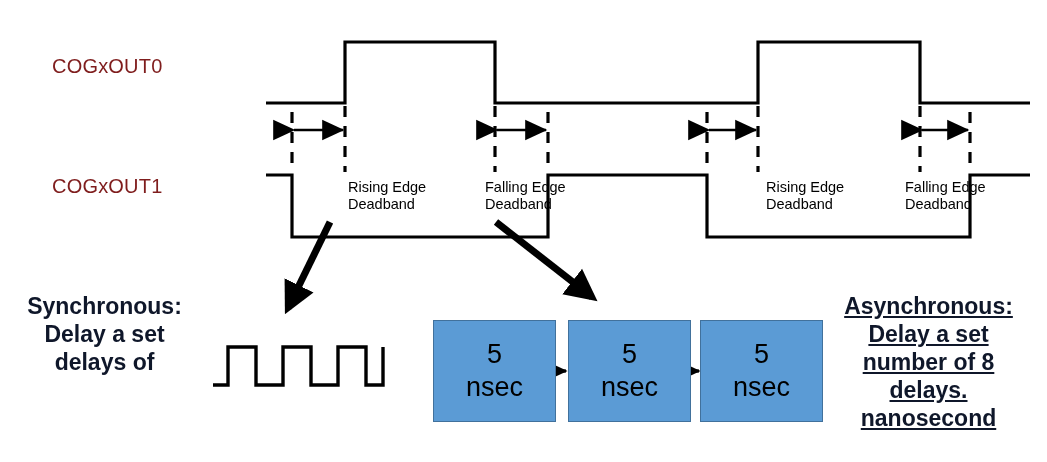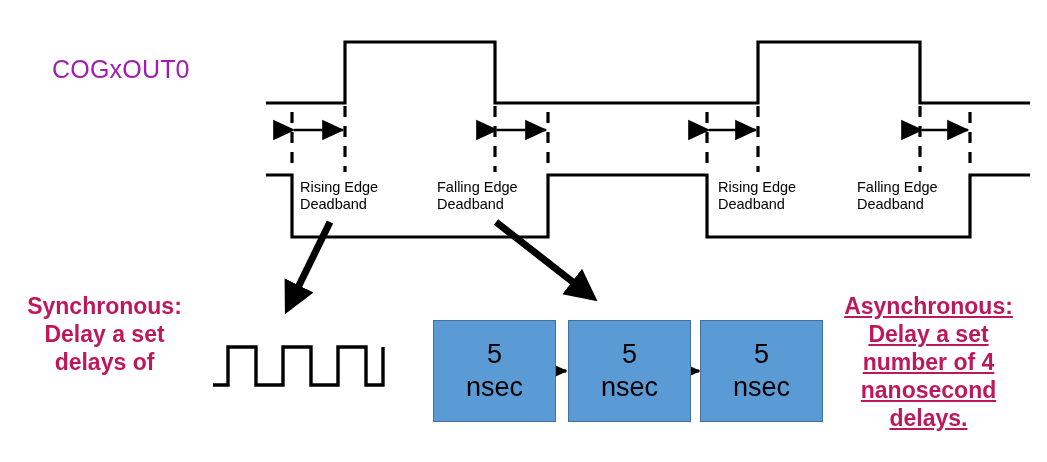--- a/index.html
+++ b/index.html
@@ -13,47 +13,48 @@
   }
   #canvas {
     position: relative;
     width: 1047px;
     height: 462px;
     background: #ffffff;
     overflow: hidden;
   }
   .sig-label {
     position: absolute;
-    font-size: 25px;
-    color: #a21caf;
+    font-size: 20px;
+    color: #7f1d1d;
     white-space: nowrap;
     letter-spacing: 0.2px;
   }
   #label-out0 { left: 52px; top: 55px; }
   #label-out1 { left: 52px; top: 175px; }
 
   .db-label {
     position: absolute;
     font-size: 14.5px;
     line-height: 17px;
     color: #000;
     white-space: nowrap;
+    margin-left: 48px;
   }
   #db-rise-1 { left: 300px; top: 179px; }
   #db-fall-1 { left: 437px; top: 179px; }
   #db-rise-2 { left: 718px; top: 179px; }
   #db-fall-2 { left: 857px; top: 179px; }
 
   .side-text {
     position: absolute;
     font-size: 23px;
     font-weight: bold;
     line-height: 28px;
     text-align: center;
-    color: #be185d;
+    color: #0f172a;
   }
   #sync-text  { left: 2px;   top: 292px; width: 205px; }
   #async-text { left: 812px; top: 292px; width: 233px; text-decoration: underline; }
 
   .nsec-box {
     position: absolute;
     top: 320px;
     width: 123px;
     height: 102px;
     background: #5B9BD5;
@@ -85,20 +86,21 @@
   .bigarrow { fill: none; stroke: #000; stroke-width: 7; }
   .clockwave{ fill: none; stroke: #000; stroke-width: 3.4; }
   .boxarrow { fill: none; stroke: #000; stroke-width: 3.2; }
 </style>
 </head>
 <body>
 
 <div id="canvas">
 
   <div class="sig-label" id="label-out0">COGxOUT0</div>
+  <div class="sig-label" id="label-out1">COGxOUT1</div>
 
   <svg class="overlay" id="waveform-svg" viewBox="0 0 1047 462">
     <defs>
       <marker id="dimArrowR" markerWidth="9" markerHeight="9" refX="8" refY="4.5" orient="auto" markerUnits="strokeWidth">
         <path d="M0,0.6 L8.5,4.5 L0,8.4 z" fill="#000"></path>
       </marker>
       <marker id="dimArrowL" markerWidth="9" markerHeight="9" refX="8" refY="4.5" orient="auto" markerUnits="strokeWidth">
         <path d="M0,0.6 L8.5,4.5 L0,8.4 z" fill="#000"></path>
       </marker>
       <marker id="bigArrow" markerWidth="5" markerHeight="5" refX="3.6" refY="2.5" orient="auto" markerUnits="strokeWidth">
@@ -159,23 +161,23 @@
 
   <div class="side-text" id="sync-text">
     <div>Synchronous:</div>
     <div>Delay a set</div>
     <div>delays of</div>
   </div>
 
   <div class="side-text" id="async-text">
     <div>Asynchronous:</div>
     <div>Delay a set</div>
-    <div>number of 4</div>
+    <div>number of 8</div>
+    <div>delays.</div>
     <div>nanosecond</div>
-    <div>delays.</div>
   </div>
 
   <div class="nsec-box" id="nsec-box-1">
     <span>5</span>
     <span>nsec</span>
   </div>
   <div class="nsec-box" id="nsec-box-2">
     <span>5</span>
     <span>nsec</span>
   </div>

